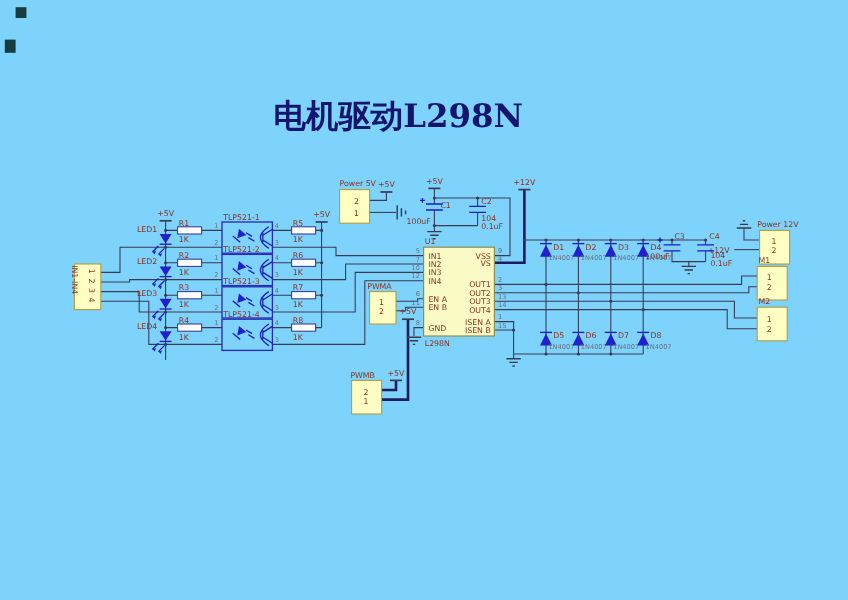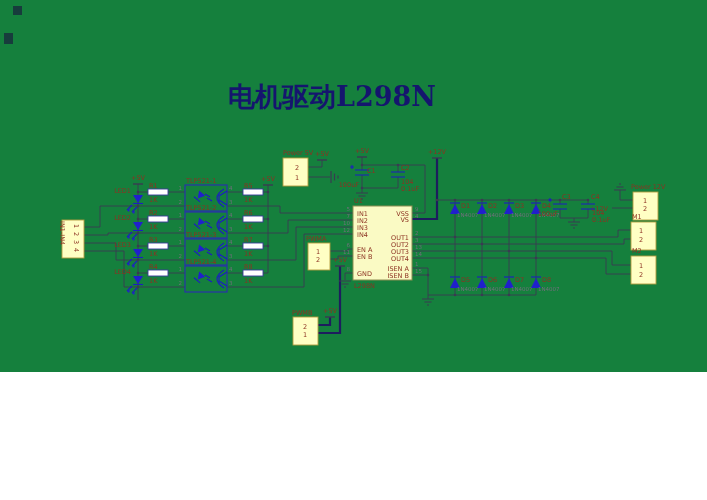--- a/index.html
+++ b/index.html
@@ -1,16 +1,16 @@
 <!DOCTYPE html>
 <html><head>
 <meta charset="utf-8">
 <style>
   html,body{margin:0;padding:0;background:#fff;}
-  #canvas{position:relative;width:707px;height:372px;background:#15803d;overflow:hidden;
+  #canvas{position:relative;width:707px;height:500px;background:#7dd3fc;overflow:hidden;
           font-family:"DejaVu Sans",sans-serif;}
   svg{position:absolute;left:0;top:0;}
   text{font-family:"DejaVu Sans",sans-serif;}
   .wire{stroke:#3a3a52;stroke-width:0.9;fill:none;}
   .thick{stroke:#1d1d5e;stroke-width:2.2;fill:none;}
   .sym{stroke:#1c1cc4;stroke-width:1.1;fill:none;}
   .symf{fill:#2020cc;stroke:none;}
   .rbox{fill:#ffffff;stroke:#3a3a9a;stroke-width:0.9;}
   .obox{fill:none;stroke:#2a2ab4;stroke-width:1.1;}
   .ybox{fill:#ffffc4;stroke:#b39b3e;stroke-width:0.9;}

